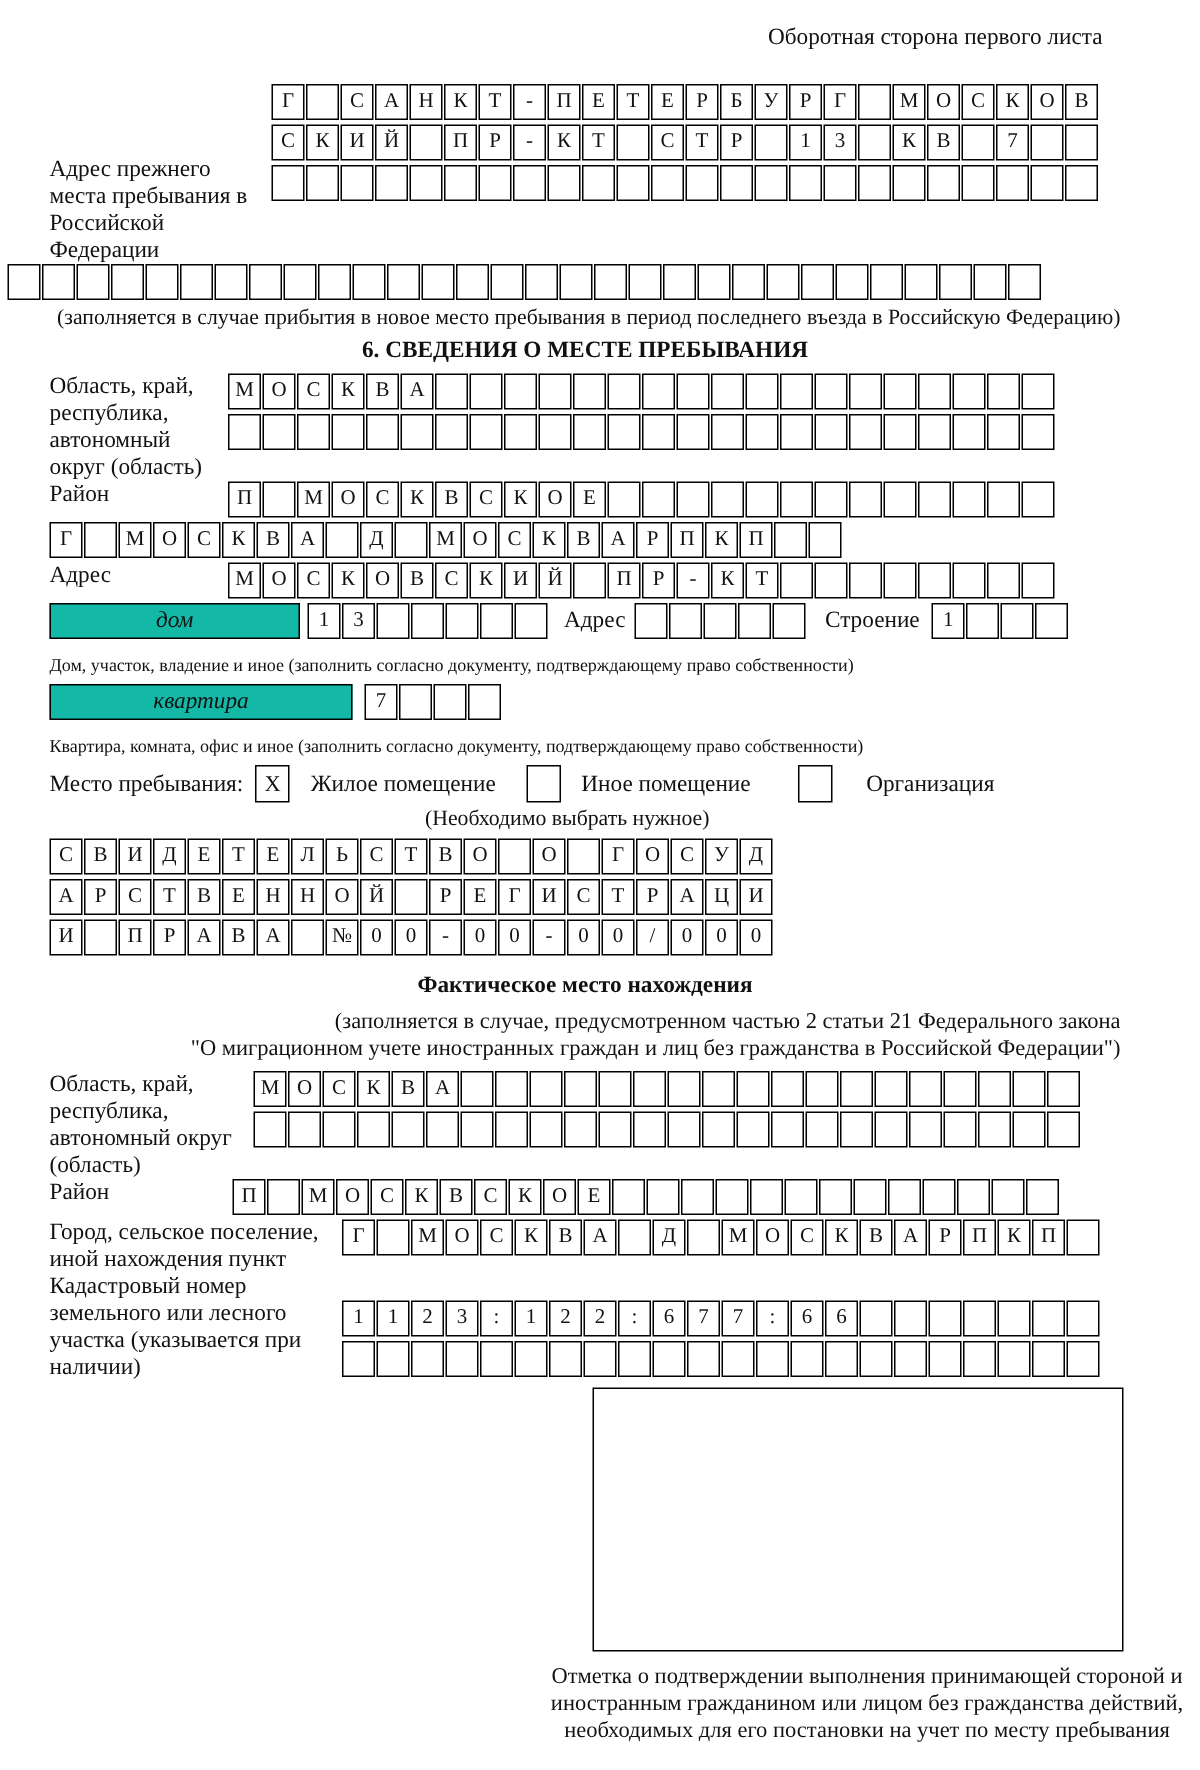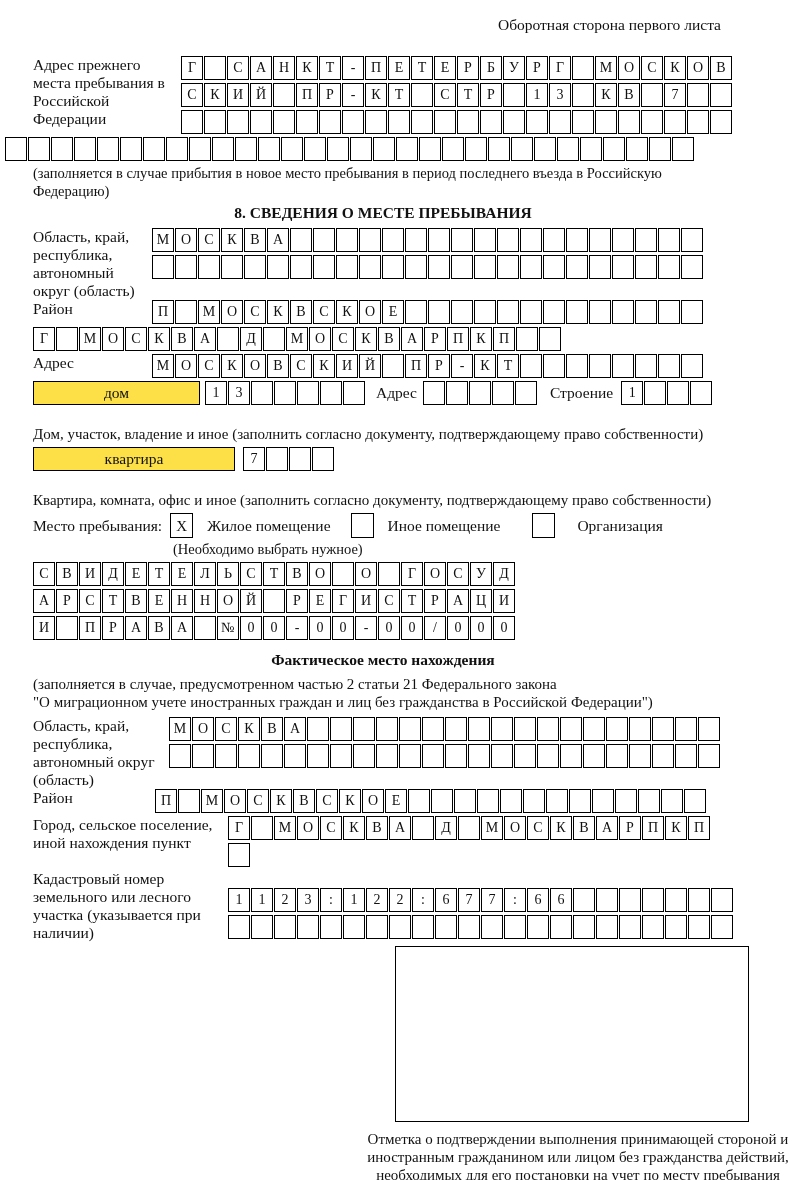--- a/index.html
+++ b/index.html
@@ -4,42 +4,43 @@
 <style>
   html,body{margin:0;padding:0;background:#fff;}
   .page{
     position:relative;
     width:800px;height:1180px;
     background:#fff;color:#111;
     font-family:"Liberation Serif","DejaVu Serif",serif;
     font-size:15.5px;line-height:18px;
     overflow:hidden;
     box-sizing:border-box;
-    padding:16px 67px 0 33px;
+    padding:16px 53px 0 33px;
   }
   .hdr{ text-align:right; padding-right:12px; margin-bottom:22px; }
   .row{ display:flex; align-items:flex-start; }
   .lbl{ line-height:18px; flex:0 0 auto; }
   .cells{ display:flex; flex-wrap:wrap; align-content:flex-start; }
   .cell{
     width:20px;height:22px;
     border:1.5px solid #000;
     margin:0 1px 3px 0;
     display:flex;align-items:center;justify-content:center;
     font-size:14px;line-height:20px;
     background:#fff;
   }
   .wbox{
-    height:22px;border:1.5px solid #000;background:#fde047;
+    height:22px;border:1.5px solid #000;background:#14b8a6;
     display:flex;align-items:center;justify-content:center;
-    margin:0 5px 18px 0;
+    margin:0 5px 6px 0;
+    font-style:italic;
   }
   .title{ text-align:center;font-weight:bold;margin:4px 0 6px 0; }
-  .note-c{ text-align:left;font-size:14.5px;line-height:18px; }
-  .note-l{ font-size:15px;line-height:18px;margin:0 0 4px 0; }
+  .note-c{ text-align:right;font-size:14.5px;line-height:18px; }
+  .note-l{ font-size:12px;line-height:18px;margin:0 0 4px 0; }
   .chk{
     width:21px;height:23px;border:1.5px solid #000;
     display:inline-flex;align-items:center;justify-content:center;
     font-size:15px;background:#fff;vertical-align:middle;
   }
   .opt-lbl{ margin:0 6px 0 14px; }
   .stamp{
     width:352px;height:174px;border:1.5px solid #000;
     margin:4px 0 8px 362px;background:#fff;
   }
@@ -47,21 +48,21 @@
   .mb2{margin-bottom:2px;}
 </style>
 </head>
 <body>
 
 <div class="page">
 
   <div class="hdr">Оборотная сторона первого листа</div>
 
   <div class="row">
-    <div class="lbl" style="width:148px;">Адрес прежнего места пребывания в Российской Федерации</div>
+    <div class="lbl" style="width:148px;margin-top:48px;">Адрес прежнего места пребывания в Российской Федерации</div>
     <div>
       <div class="cells" style="width:576px;">
           <span class="cell">Г</span>
           <span class="cell"></span>
           <span class="cell">С</span>
           <span class="cell">А</span>
           <span class="cell">Н</span>
           <span class="cell">К</span>
           <span class="cell">Т</span>
           <span class="cell">-</span>
@@ -163,21 +164,21 @@
       <span class="cell"></span>
       <span class="cell"></span>
       <span class="cell"></span>
       <span class="cell"></span>
       <span class="cell"></span>
       <span class="cell"></span>
       <span class="cell"></span>
     </div>
   <div class="note-c">(заполняется в случае прибытия в новое место пребывания в период последнего въезда в Российскую Федерацию)</div>
 
-  <div class="title">8. СВЕДЕНИЯ О МЕСТЕ ПРЕБЫВАНИЯ</div>
+  <div class="title">6. СВЕДЕНИЯ О МЕСТЕ ПРЕБЫВАНИЯ</div>
 
   <div class="row">
     <div class="lbl" style="width:119px;">Область, край, республика, автономный округ (область)</div>
     <div>
       <div class="cells" style="width:576px;">
           <span class="cell">М</span>
           <span class="cell">О</span>
           <span class="cell">С</span>
           <span class="cell">К</span>
           <span class="cell">В</span>

